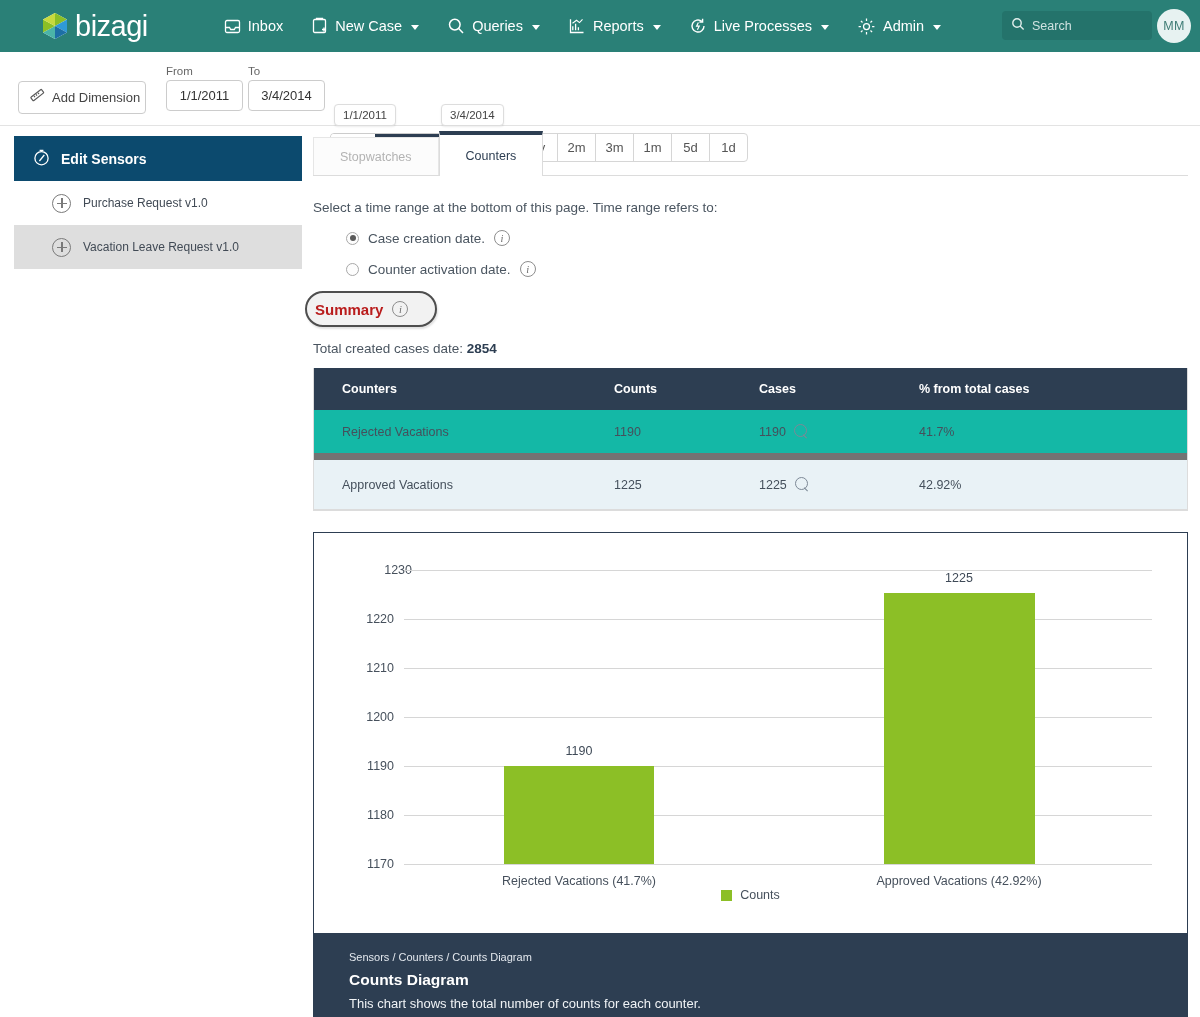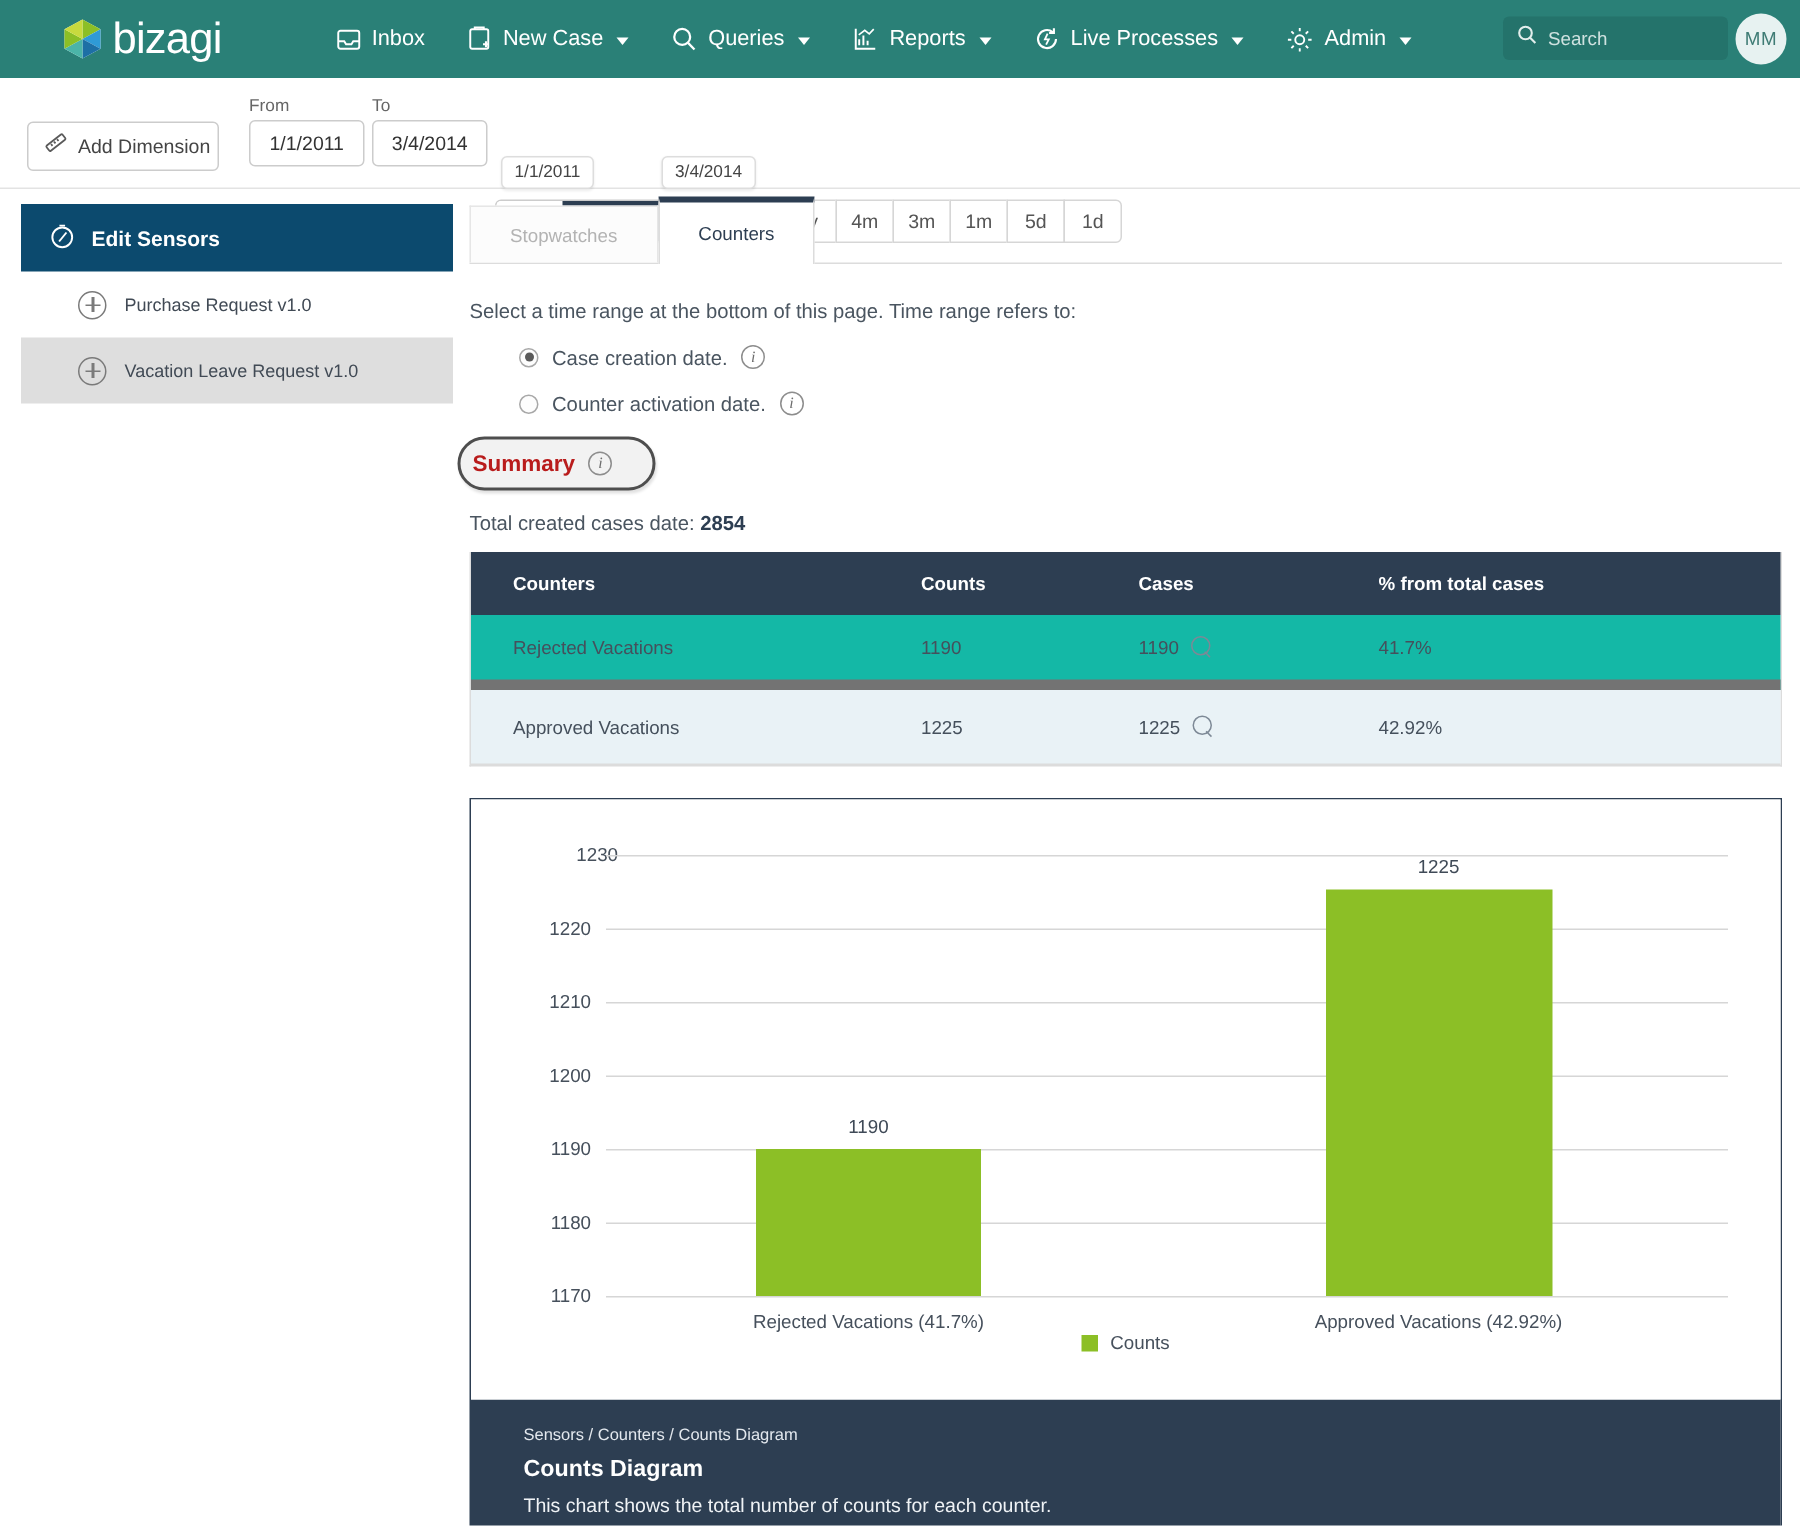--- a/index.html
+++ b/index.html
@@ -380,21 +380,21 @@
           <i></i>
         </div>
       <div class="sl-arrow">
           <span class="tri-r"></span>
         </div>
     </div>
   </div>
 
   <div class="ranges">
     <div class="range-btn">1y</div>
-    <div class="range-btn">4m</div>
+    <div class="range-btn">2m</div>
     <div class="range-btn">3m</div>
     <div class="range-btn">1m</div>
     <div class="range-btn">5d</div>
     <div class="range-btn">1d</div>
   </div>
 </div>
 
 <div class="sidebar">
   <div class="sb-header">
     <span>

